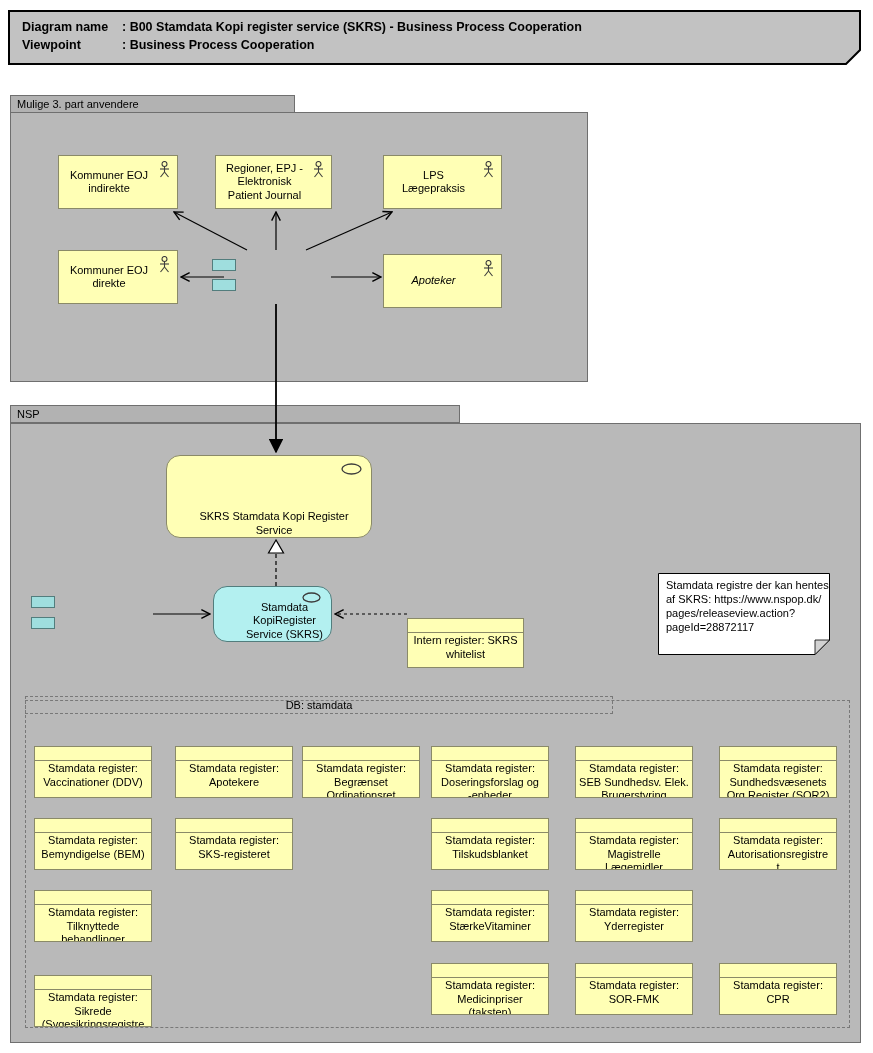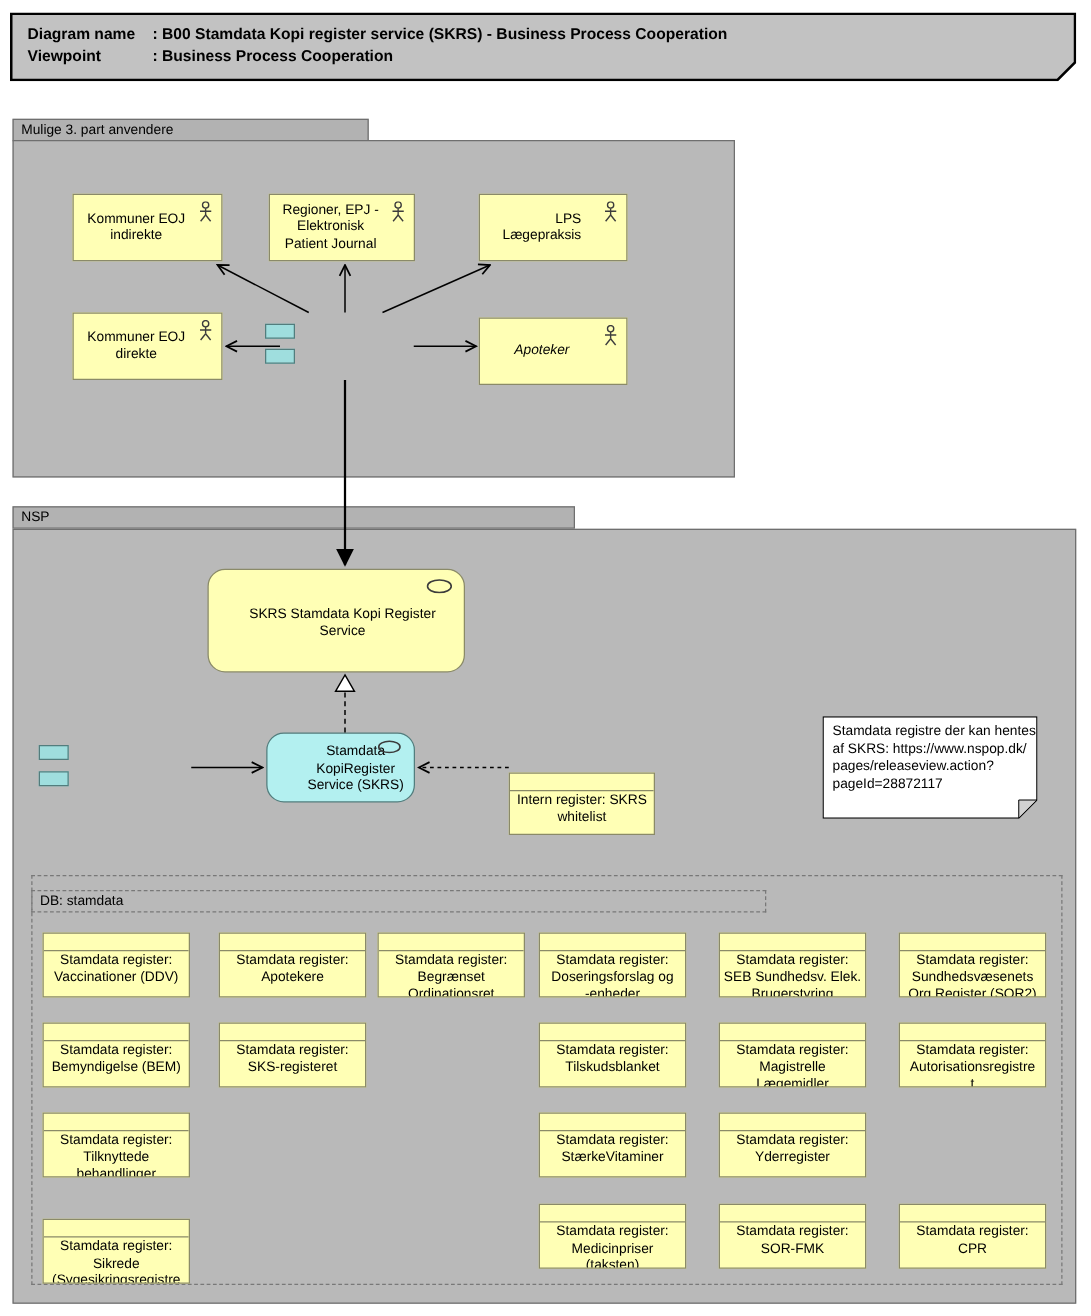--- a/index.html
+++ b/index.html
@@ -18,21 +18,21 @@
     font-size:11px;line-height:15px;padding:1px 6px 0 6px;overflow:hidden;}
   .group-body{background:var(--gray-body);border:1px solid var(--gray-border);}
   .dashed-tab{border:1px dashed #787878;background:transparent;font-size:11px;line-height:15px;padding:1px 6px 0 6px;}
   .dashed-body{border:1px dashed #787878;background:transparent;}
   
   .ebox{position:absolute;box-sizing:border-box;display:flex;align-items:center;justify-content:center;
     text-align:center;font-size:11px;line-height:13.5px;overflow:hidden;}
   .yellow{background:var(--yellow);border:1px solid var(--ybord);}
   .cyan{background:var(--cyan);border:1px solid var(--cbord);}
   .rounded{border-radius:14px;}
-  .top-align{align-items:center;padding-top:4px;padding-left:24px;}
+  .top-align{align-items:flex-end;padding-top:4px;padding-left:24px;}
   .dataobj{align-items:flex-start;padding-top:15px;margin-top:28px;}
   .band{position:absolute;top:0;left:0;right:0;height:13px;border-bottom:1px solid var(--ybord);}
   .person-icon{position:absolute;top:5px;right:7px;}
   .oval-icon{position:absolute;top:7px;right:9px;}
   .comp-tab{position:absolute;box-sizing:border-box;width:24px;height:12px;
     background:var(--cyan-dk);border:1px solid var(--cbord);z-index:6;}
   
   .titletext{position:absolute;left:14px;top:8px;font-weight:bold;font-size:12.5px;line-height:18px;}
   .trow{display:flex;}
   .trow .tlabel{width:100px;flex:none;}
@@ -50,21 +50,21 @@
   <div class="abs group-tab" style="left:10px;top:95px;width:285px;height:18px;">
     <span class="lbl">Mulige 3. part anvendere</span>
   </div>
   <div class="abs group-body" style="left:10px;top:112px;width:578px;height:270px;"></div>
 
   <div class="abs group-tab" style="left:10px;top:405px;width:450px;height:18px;">
     <span class="lbl">NSP</span>
   </div>
   <div class="abs group-body" style="left:10px;top:423px;width:851px;height:620px;"></div>
 
-  <div class="abs dashed-tab" style="left:25px;top:712px;width:588px;height:18px;z-index:4;">
+  <div class="abs dashed-tab" style="left:25px;top:696px;width:588px;height:18px;z-index:4;text-align:center;">
     <span class="lbl">DB: stamdata</span>
   </div>
   <div class="abs dashed-body" style="left:25px;top:700px;width:825px;height:328px;z-index:4;"></div>
 
   <div class="abs" style="left:8px;top:10px;width:853px;height:55px;z-index:5;">
     <svg class="shape" width="853" height="55" viewBox="0 0 853 55">
       <path d="M1,1 H852 V40 L838,54 H1 Z" fill="var(--titlebar)" stroke="#000" stroke-width="2"></path>
     </svg>
     <div class="titletext">
       <div class="trow">
@@ -104,21 +104,21 @@
         <circle cx="5.5" cy="3" r="2.5"></circle>
             <line x1="5.5" y1="5.5" x2="5.5" y2="11"></line>
         <line x1="1" y1="8" x2="10" y2="8"></line>
             <line x1="5.5" y1="11" x2="1.5" y2="16"></line>
             <line x1="5.5" y1="11" x2="9.5" y2="16"></line>
           </g>
         </svg>
     </span>
   </div>
 
-  <div class="ebox yellow boxlayer" style="left:383px;top:155px;width:119px;height:54px;padding-right:18px;text-align:right;">
+  <div class="ebox yellow boxlayer" style="left:383px;top:155px;width:119px;height:54px;padding-right:18px;">
     <span class="lbl">LPS
 Lægepraksis</span>
     <span class="person-icon">
       <svg width="11" height="17" viewBox="0 0 11 17">
           <g stroke="#3c3c3c" stroke-width="1.1" fill="none">
         <circle cx="5.5" cy="3" r="2.5"></circle>
             <line x1="5.5" y1="5.5" x2="5.5" y2="11"></line>
         <line x1="1" y1="8" x2="10" y2="8"></line>
             <line x1="5.5" y1="11" x2="1.5" y2="16"></line>
             <line x1="5.5" y1="11" x2="9.5" y2="16"></line>

